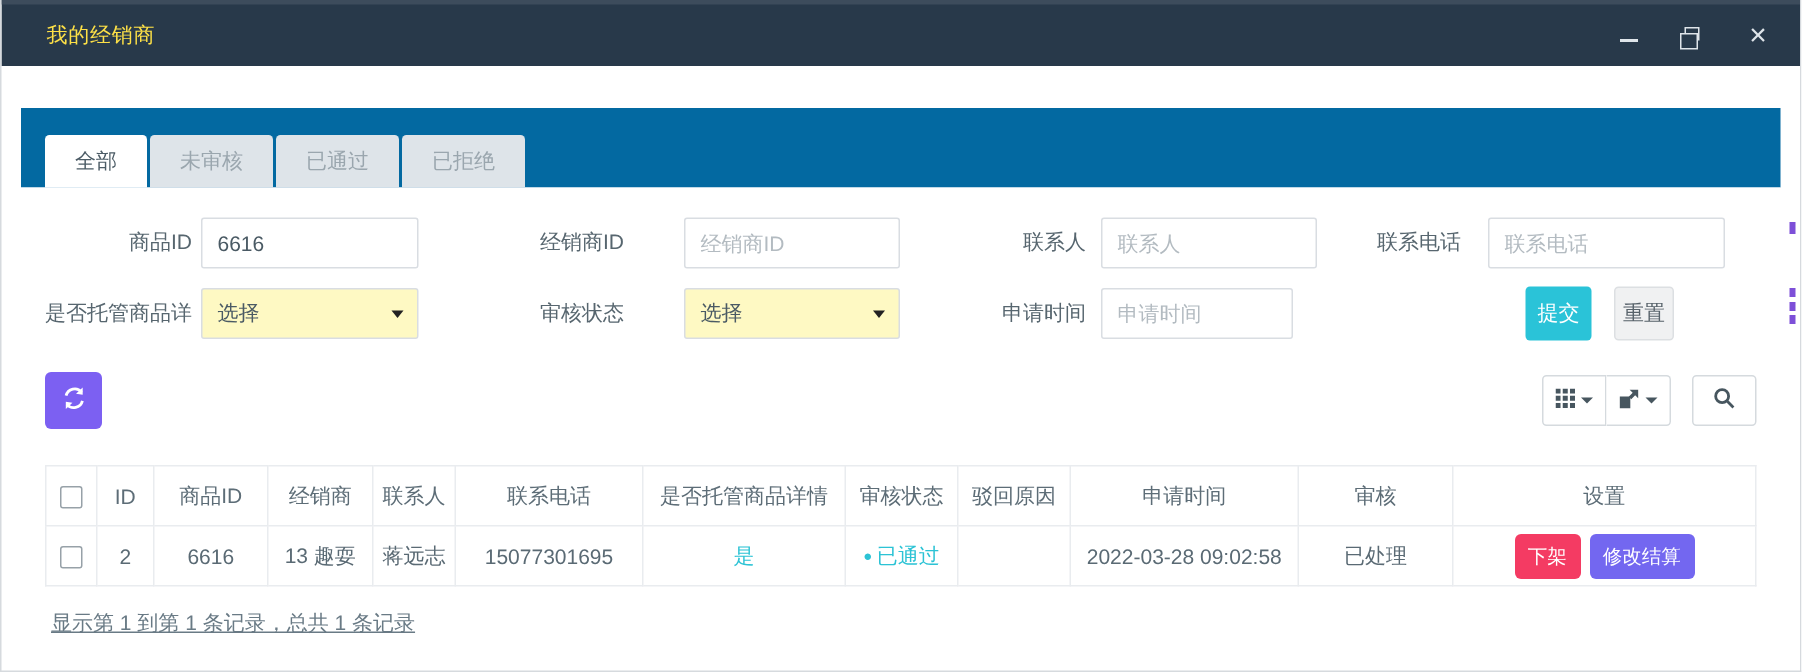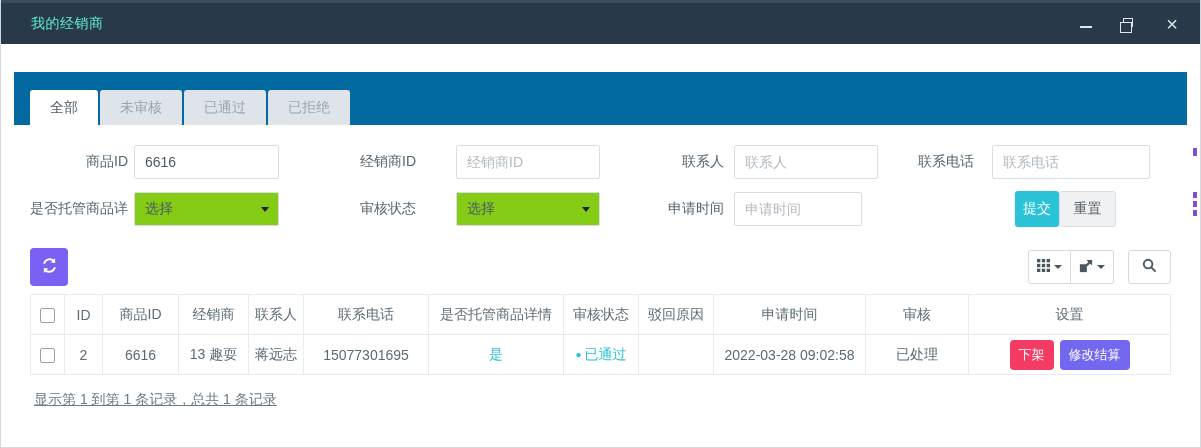--- a/index.html
+++ b/index.html
@@ -6,21 +6,21 @@
   html,body { background:#fff; font-family:"Liberation Sans","DejaVu Sans",sans-serif; }
   .window {
     position:relative; width:1201px; height:448px; background:#fff;
     border:1px solid #d6dade; border-top:none; overflow:hidden;
   }
   
   .titlebar {
     height:44px; background:#28394a; border-top:3px solid #3d4c5c;
     display:flex; align-items:center; padding:0 20px 0 30px;
   }
-  .titlebar .title { color:#5eead4; font-size:14px; letter-spacing:0.5px; }
+  .titlebar .title { color:#fde047; font-size:14px; letter-spacing:0.5px; }
   .win-controls { margin-left:auto; display:flex; align-items:center; gap:27px; }
   .wc { display:flex; align-items:center; justify-content:center; width:16px; height:16px; cursor:pointer; }
   .min-glyph { width:12px; height:2px; background:#dfe5ea; display:inline-block; margin-top:6px; }
   .max-glyph { position:relative; width:10px; height:9px; border:1px solid #dfe5ea; margin-top:-3px; margin-left:-3px; display:inline-block; }
   .max-glyph::before { content:""; position:absolute; left:-4px; top:3px; width:10px; height:9px; border:1px solid #dfe5ea; background:#28394a; }
   .close-glyph { color:#dfe5ea; font-size:20px; line-height:14px; font-weight:400; }
   
   .panel { margin:28px 13px 0 13px; }
   .tabstrip { background:#0369a1; padding:18px 16px 0 16px; height:53px; display:flex; }
   .tab {
@@ -39,55 +39,55 @@
   .lbl.w4 { width:66px; margin-right:18px; }
   .inp {
     height:34px; border:1px solid #d9dde2; border-radius:2px; background:#fff;
     font-size:14px; color:#4a5a64; padding:0 10px; outline:none;
     font-family:"Liberation Sans","DejaVu Sans",sans-serif;
   }
   .inp::placeholder { color:#b3bbc1; opacity:1; }
   .w145 { width:145px; } .w144 { width:144px; } .w158 { width:158px; } .w128 { width:128px; }
   .ml27 { margin-left:27px;gap:30px; } .ml36 { margin-left:36px; } .ml30 { margin-left:30px; }
   .select {
-    position:relative; height:34px; border:1px solid #d9dde2; border-radius:2px; background:#84cc16;
+    position:relative; height:34px; border:1px solid #d9dde2; border-radius:2px; background:#fef9c3;
     display:flex; align-items:center; padding:0 24px 0 10px; font-size:14px; color:#4a5a64; cursor:pointer;
   }
   .select .sel-caret {
     position:absolute; right:9px; top:14px; width:0; height:0;
     border-left:4px solid transparent; border-right:4px solid transparent; border-top:5px solid #222;
   }
-  .form-btns { margin-left:auto; margin-right:55px; display:flex; }
+  .form-btns { margin-left:auto; margin-right:55px; display:flex; gap:15px; }
   .btn-submit {
     width:44px; height:36px; background:#2ac3d8; color:#fff; border:none; border-radius:3px;
     font-size:14px; cursor:pointer;
   }
   .btn-reset {
-    width:57px; height:36px; background:#f0f1f2; color:#58636b; border:1px solid #dcdfe2; border-radius:3px;
+    width:40px; height:36px; background:#f0f1f2; color:#58636b; border:1px solid #dcdfe2; border-radius:3px;
     font-size:14px; cursor:pointer;
   }
   
   .toolbar { display:flex; align-items:center; margin-top:22px; }
   .btn-refresh {
     width:38px; height:38px; background:#7c60f2; border:none; border-radius:4px; cursor:pointer;
     display:flex; align-items:center; justify-content:center;
   }
   .tool-right { margin-left:auto; display:flex; align-items:center; }
   .btn-group { display:flex; }
   .tool-btn {
     height:34px; min-width:43px; background:#fff; border:1px solid #d5dade; cursor:pointer;
     display:flex; align-items:center; justify-content:center; gap:4px; padding:0 8px;
   }
   .btn-group .tool-btn + .tool-btn { border-left:none; }
   .btn-group .tool-btn:first-child { border-radius:3px 0 0 3px; }
   .btn-group .tool-btn:last-child { border-radius:0 3px 3px 0; }
   .btn-search-single { border-radius:3px; margin-left:14px; width:40px; }
   .caret-dn { width:0; height:0; border-left:4px solid transparent; border-right:4px solid transparent; border-top:4px solid #47565f; }
   
-  table { width:100%; border-collapse:collapse; table-layout:fixed; margin-top:8px; }
+  table { width:100%; border-collapse:collapse; table-layout:fixed; margin-top:24px; }
   th, td { border:1px solid #e9ecef; border-bottom:1px solid #e9ecef; height:40px; text-align:center; font-size:14px; font-weight:400; overflow:hidden; white-space:nowrap; }
   th { color:#5d6d77; } td { color:#5a6a74; }
   table { border-left:1px solid #e9ecef; border-right:1px solid #e9ecef; }
   .chkbox { display:inline-block; width:15px; height:15px; border:1.5px solid #97a1a8; border-radius:2px; background:#fff; vertical-align:middle; cursor:pointer; }
   .cyan { color:#2cc3d5; }
   .status-dot { font-size:10px; margin-right:3px; vertical-align:1px; }
   .act-btn { border:none; border-radius:4px; color:#fff; font-size:13px; padding:6px 9px; cursor:pointer; }
   .act-offline { background:#f43b63; margin-right:6px; }
   .act-settle { background:#7367f0; }
   

